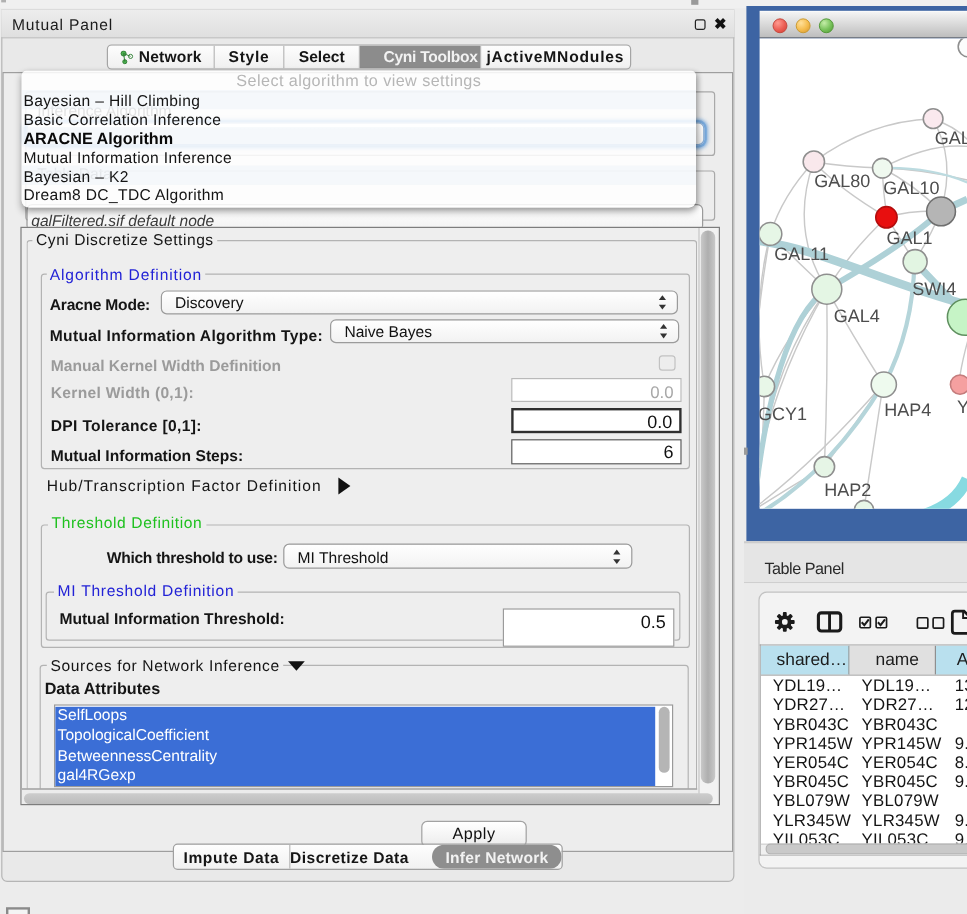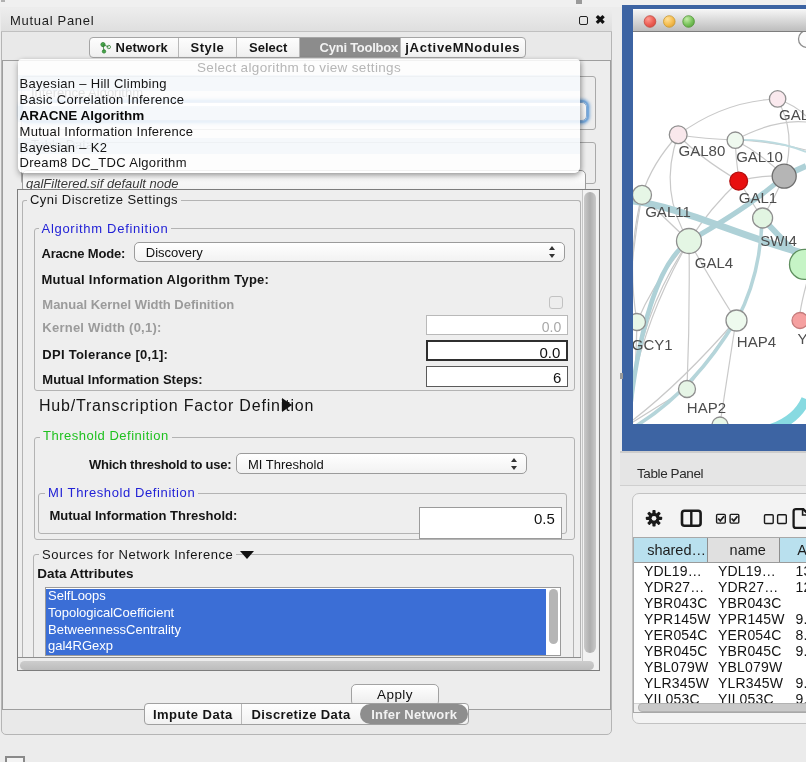--- a/index.html
+++ b/index.html
@@ -86,40 +86,44 @@
   <div class="gbox" style="left:15.5px;top:37.5px;width:541px;height:163.5px;"></div>
   <div class="gtitle" style="left:20.5px;top:31px;font-size:13px;color:#2222d6;letter-spacing:0.71px;">Algorithm Definition</div>
 
   <div class="abs b13" style="left:23.5px;top:56px;letter-spacing:-0.2px;">Aracne Mode:</div>
   <div class="combo" style="left:115.8px;top:51.5px;width:431.7px;height:20px;">
     <span class="ctext">Discovery</span>
       <span class="arr"></span>
     </div>
 
   <div class="abs b13" style="left:23.5px;top:81.5px;letter-spacing:0.26px;">Mutual Information Algorithm Type:</div>
+  <div class="combo" style="left:257px;top:76px;width:290.5px;height:20px;">
+    <span class="ctext">Naive Bayes</span>
+      <span class="arr"></span>
+    </div>
 
   <div class="abs b13" style="left:24.3px;top:106.5px;color:#9b9b9b;">Manual Kernel Width Definition</div>
   <div class="abs" style="left:531.3px;top:106.3px;width:13.5px;height:13px;background:#ededed;border:1px solid #c2c2c2;border-radius:3px;"></div>
 
   <div class="abs b13" style="left:24.3px;top:130.4px;color:#9b9b9b;letter-spacing:0.24px;">Kernel Width (0,1):</div>
   <div class="field" style="left:408.2px;top:125.3px;width:142.1px;height:20px;border:1px solid #b9b9b9;">
     <span style="top:2.5px;font-size:14px;color:#a8a8a8;">0.0</span>
     </div>
 
   <div class="abs b13" style="left:24.3px;top:156.5px;letter-spacing:0.27px;">DPI Tolerance [0,1]:</div>
   <div class="field" style="left:408.2px;top:150px;width:142.1px;height:21px;border:2px solid #2f2f2f;">
     <span style="top:1.5px;font-size:15px;color:#111;">0.0</span>
     </div>
 
   <div class="abs b13" style="left:24.3px;top:182.3px;">Mutual Information Steps:</div>
   <div class="field" style="left:408.2px;top:175.8px;width:142.1px;height:21px;border:1px solid #5a5a5a;">
     <span style="top:2px;font-size:15px;color:#111;">6</span>
     </div>
 
-  <div class="abs" style="left:20.9px;top:207px;font-size:16px;color:#151515;letter-spacing:0.82px;">Hub/Transcription Factor Definition</div>
+  <div class="abs" style="left:20.9px;top:207px;font-size:13px;color:#151515;letter-spacing:0.82px;">Hub/Transcription Factor Definition</div>
   <div class="abs" style="left:264px;top:208px;width:0;height:0;border-top:7px solid transparent;border-bottom:7px solid transparent;border-left:10px solid #111;"></div>
 
   <div class="gbox" style="left:15.5px;top:246.6px;width:541px;height:103px;"></div>
   <div class="gtitle" style="left:22px;top:238.2px;font-size:13px;color:#1fc11f;letter-spacing:0.5px;">Threshold Definition</div>
 
   <div class="abs b13" style="left:71px;top:267px;letter-spacing:-0.25px;">Which threshold to use:</div>
   <div class="combo" style="left:218px;top:263px;width:290.6px;height:21px;">
     <span class="ctext" style="top:2.5px;">MI Threshold</span>
       <span class="arr"></span>
     </div>
@@ -170,21 +174,21 @@
 </div>
 
 <div class="abs" style="left:351px;top:684px;width:88px;height:22px;background:linear-gradient(#ffffff,#ececec);
   border:1px solid #a2a2a2;border-radius:5px;text-align:center;line-height:20px;font-size:13.5px;color:#111;letter-spacing:0.44px;">Apply</div>
 
 <div class="abs" style="left:144px;top:703px;width:325px;height:22px;border:1px solid #a0a0a0;
   border-radius:4px;background:linear-gradient(#fefefe,#f1f1f1);display:flex;overflow:hidden;">
   <div class="b13" style="width:97px;border-right:1px solid #b9b9b9;display:flex;align-items:center;justify-content:center;">
       <span style="letter-spacing:0.5px;">Impute Data</span>
     </div>
-  <div class="b13" style="width:119px;display:flex;align-items:center;justify-content:center;">
+  <div class="b13" style="width:119px;display:flex;align-items:center;">
       <span style="letter-spacing:0.39px;">Discretize Data</span>
     </div>
   <div class="b13" style="width:108px;background:#8e8e8e;display:flex;align-items:center;justify-content:center;border-radius:10px;">
       <span style="color:#f2f2f2;letter-spacing:0.22px;">Infer Network</span>
     </div>
 </div>
 
 <div class="abs" style="left:622px;top:5px;width:184px;height:446px;background:#3d64a3;"></div>
 
 <div class="abs" style="left:633px;top:9px;width:173px;height:23px;

